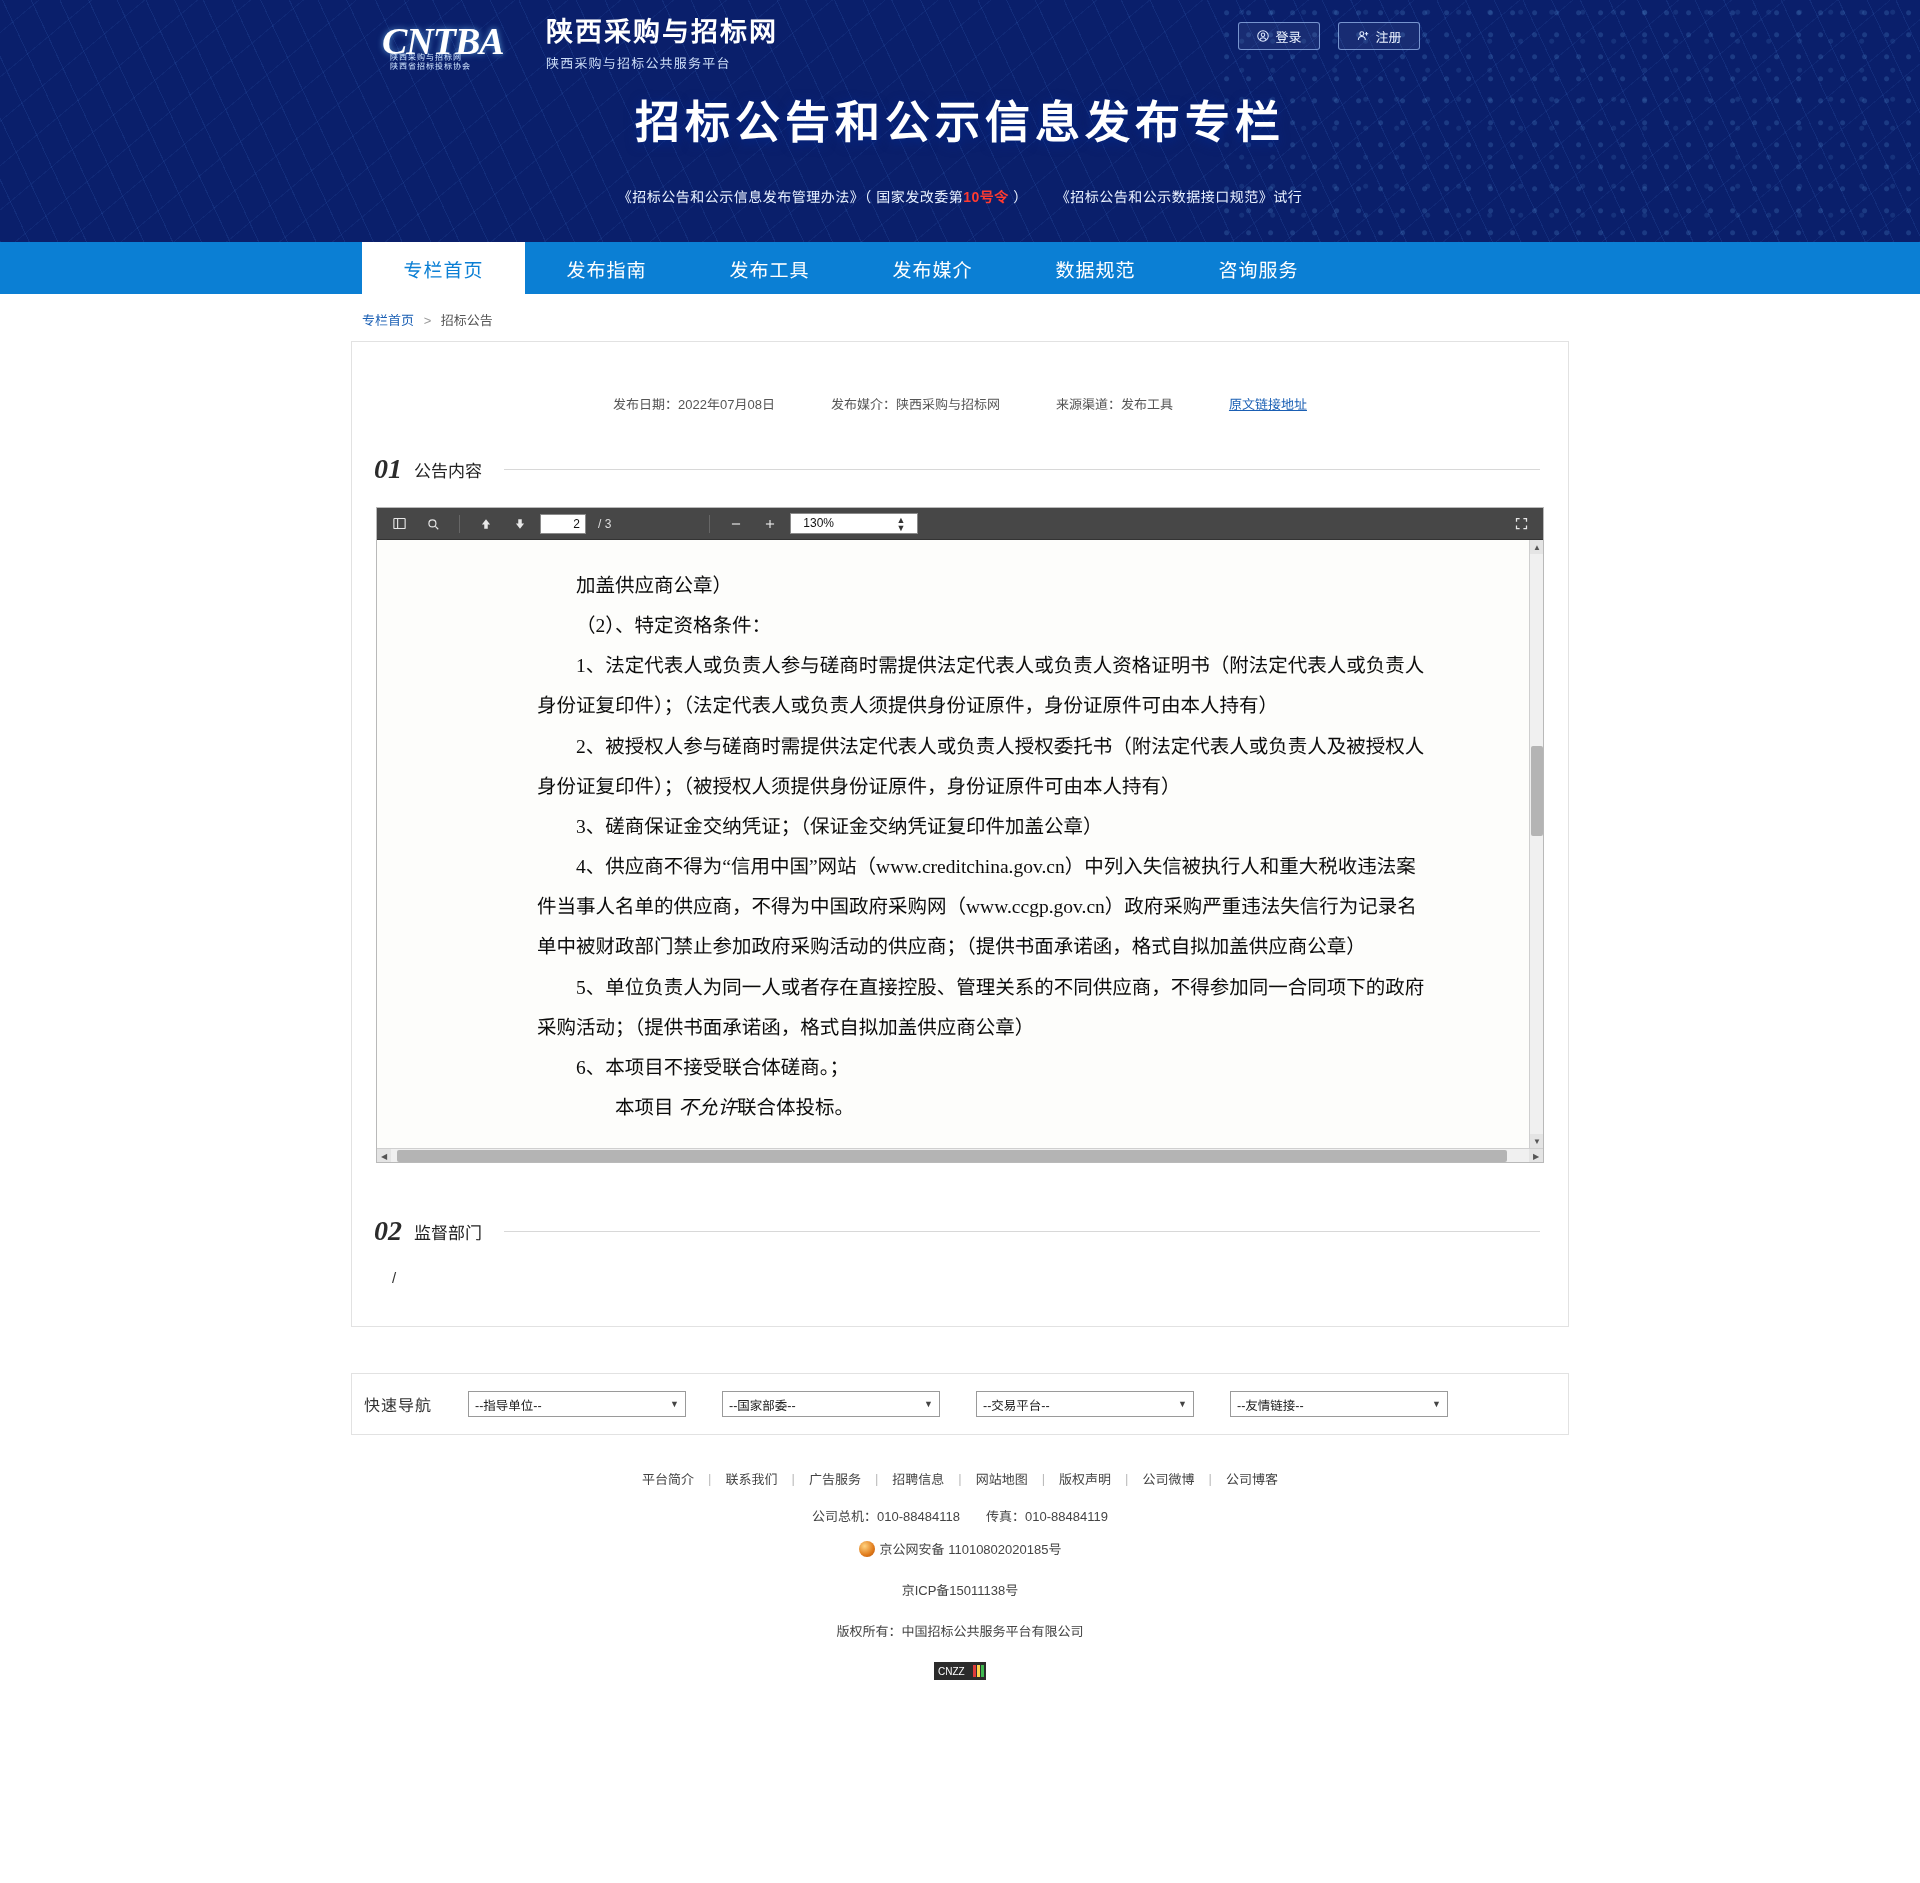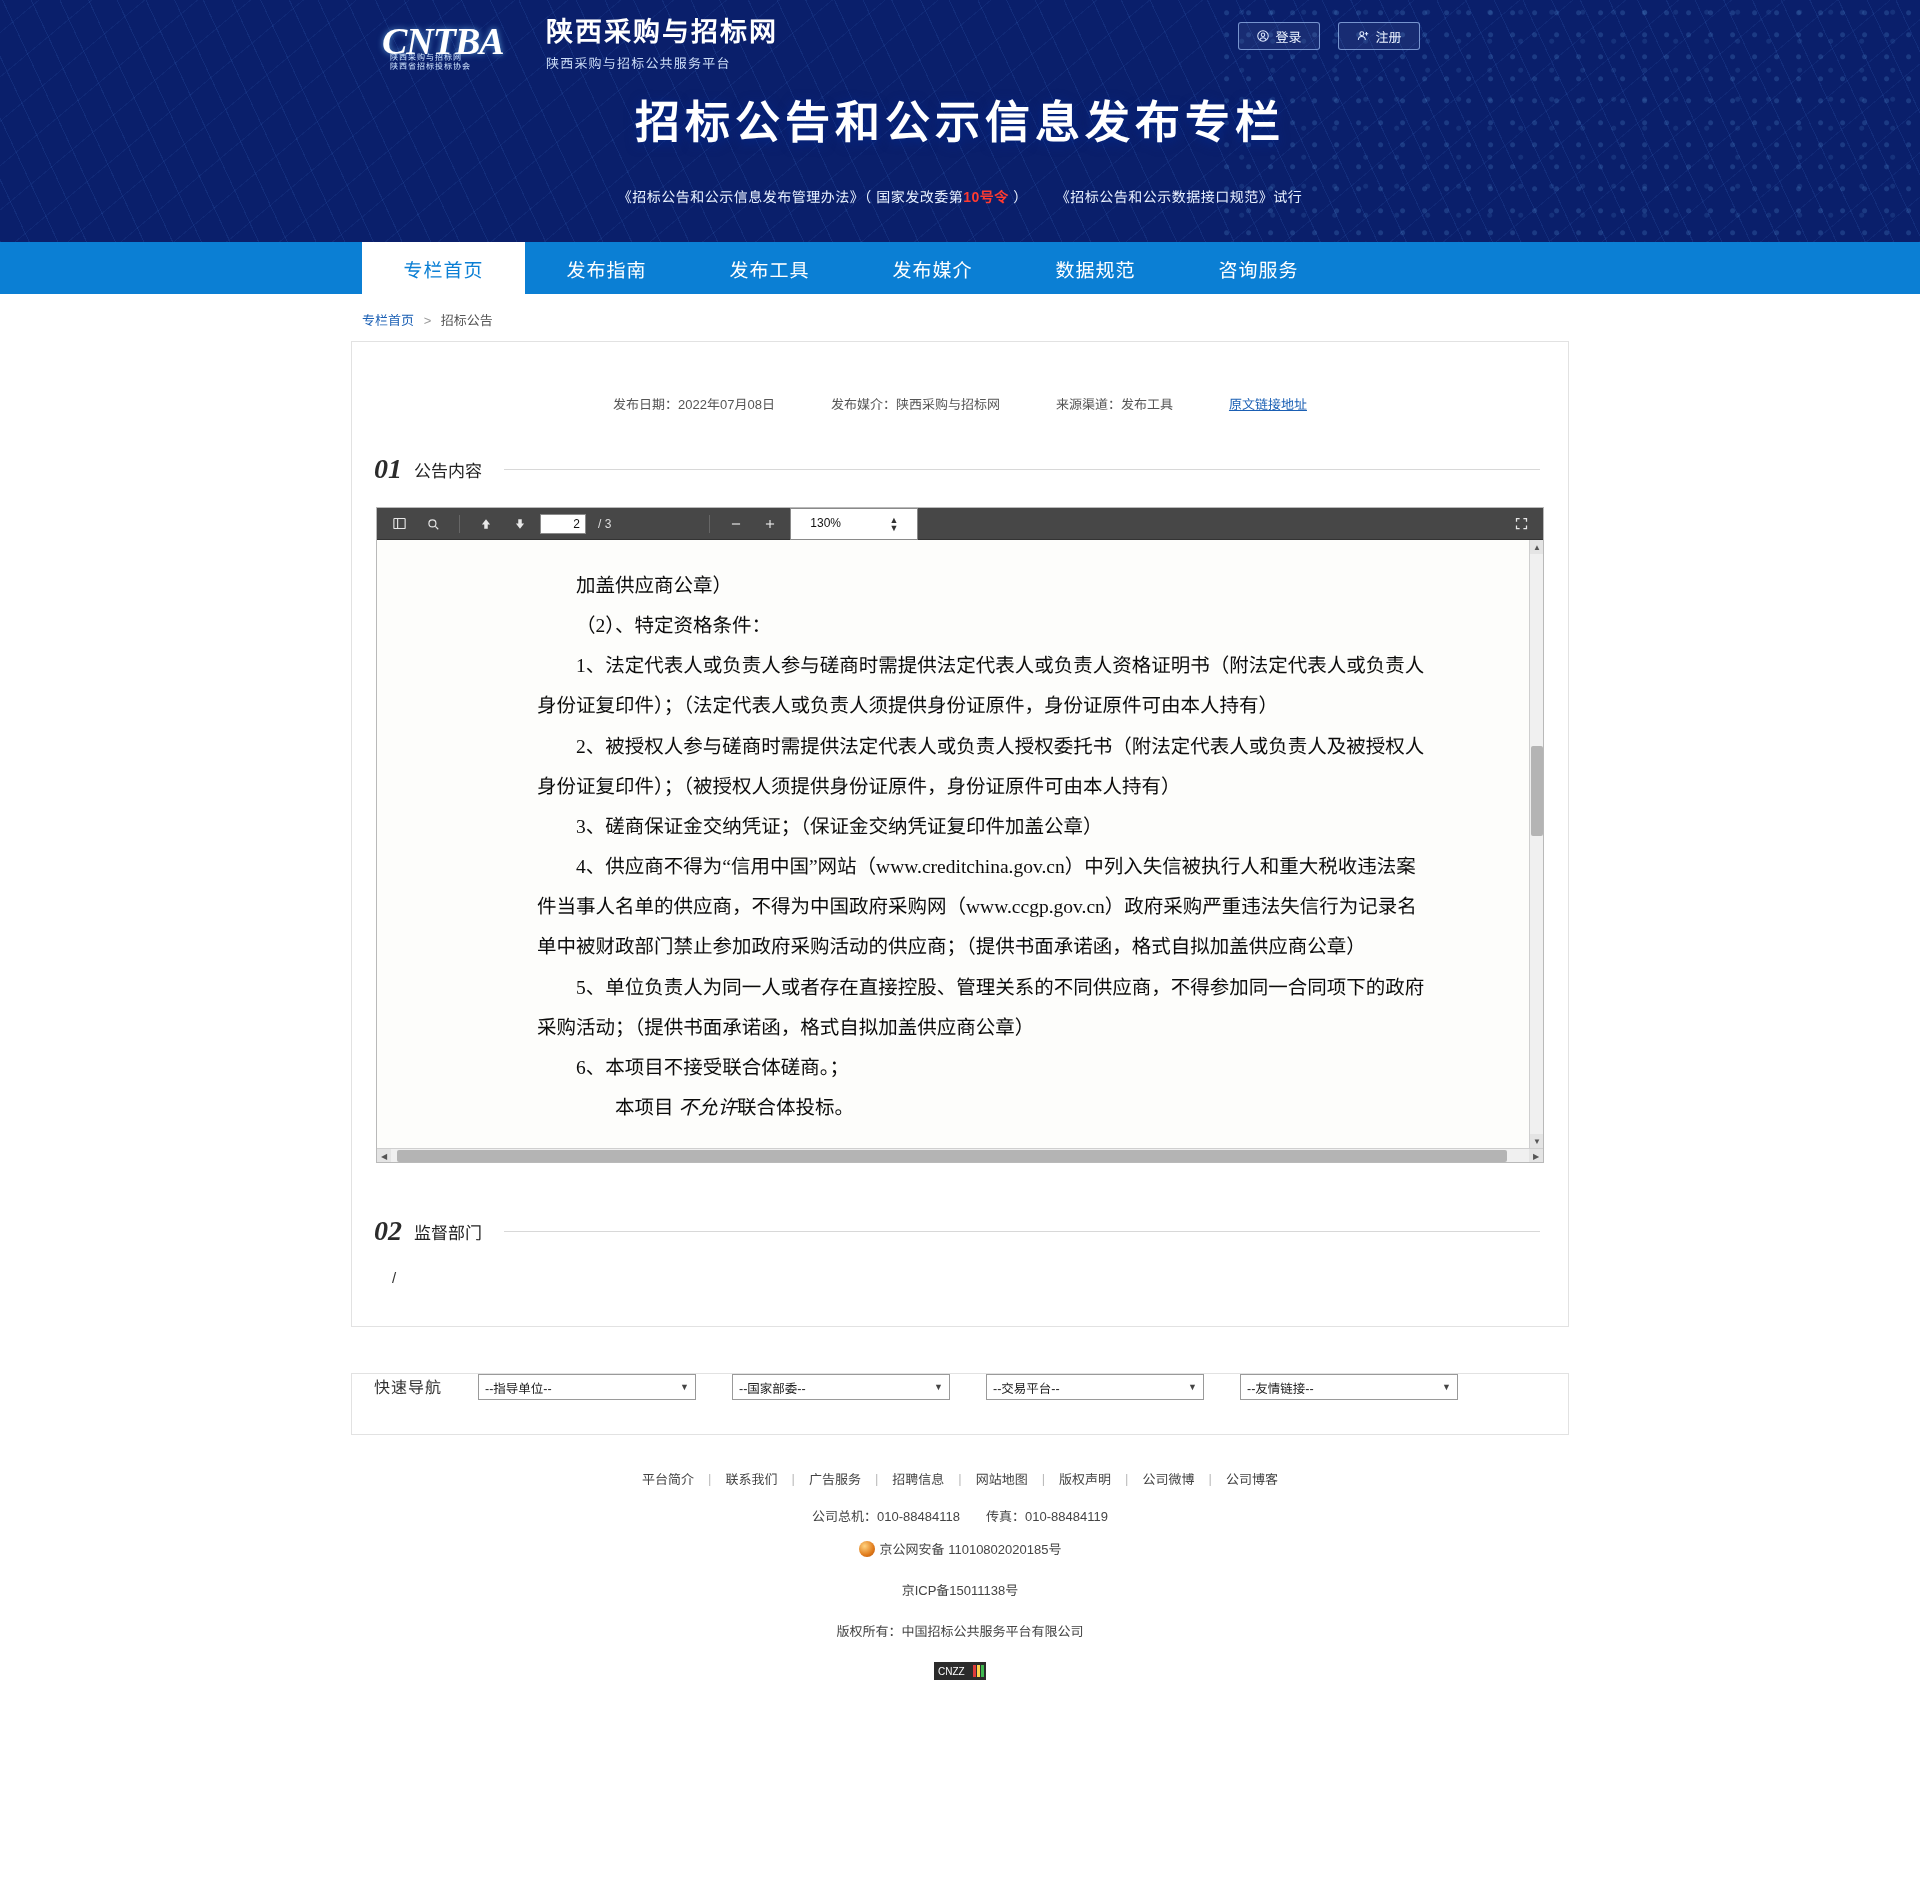--- a/index.html
+++ b/index.html
@@ -143,22 +143,22 @@
     width: 28px; height: 24px; display: flex; align-items: center; justify-content: center;
     color: #e8e8e8; cursor: pointer; border-radius: 2px;
   }
   .tb-sep { width: 1px; height: 18px; background: #666; margin: 0 6px; }
   .page-box {
     width: 46px; height: 20px; background: #fff; border: 1px solid #8a8a8a;
     font-size: 12px; color: #111; text-align: right; padding: 0 5px; line-height: 18px;
   }
   .page-total { color: #ddd; font-size: 12px; margin-left: 6px; }
   .zoom-sel {
-    width: 128px; height: 32px; background: #fff; border: 1px solid #8a8a8a;
-    font-size: 12px; color: #111; padding: 0 19px; line-height: 19px;
+    width: 128px; height: 21px; background: #fff; border: 1px solid #8a8a8a;
+    font-size: 12px; color: #111; padding: 0 12px; line-height: 19px;
     display: flex; align-items: center; justify-content: space-between;
   }
   .zoom-sel .arrows { font-size: 9px; color: #333; line-height: 8px; text-align: center; }
   .tb-spacer { flex: 1; }
 
   .pdf-body {
     position: relative; height: 622px; background: #808080; overflow: hidden;
   }
   .pdf-page {
     position: absolute; left: 0; right: 14px; top: 0; bottom: 14px;
@@ -198,21 +198,21 @@
   .hscroll .thumb {
     position: absolute; top: 1px; left: 20px; width: 1110px; height: 12px;
     background: #b4b4b4; border-radius: 2px;
   }
 
   .sec2-body { margin: 22px 0 0 40px; font-size: 15px; color: #333; }
 
   
   .quicknav {
     width: 1218px; margin: 46px auto 0 auto; border: 1px solid #e2e2e2;
-    height: 62px; display: flex; align-items: flex-start; padding: 0 22px; gap: 36px;
+    height: 62px; display: flex; align-items: center; padding: 0 12px; gap: 36px;
   }
   .quicknav .label { font-size: 16px; color: #333; letter-spacing: 1px; }
   .qsel {
     width: 218px; height: 26px; border: 1px solid #9a9a9a; background: #fff;
     font-size: 12.5px; color: #222; padding: 0 6px;
     display: flex; align-items: center; justify-content: space-between;
   }
   .qsel .caret { font-size: 9px; color: #444; }
 
   

